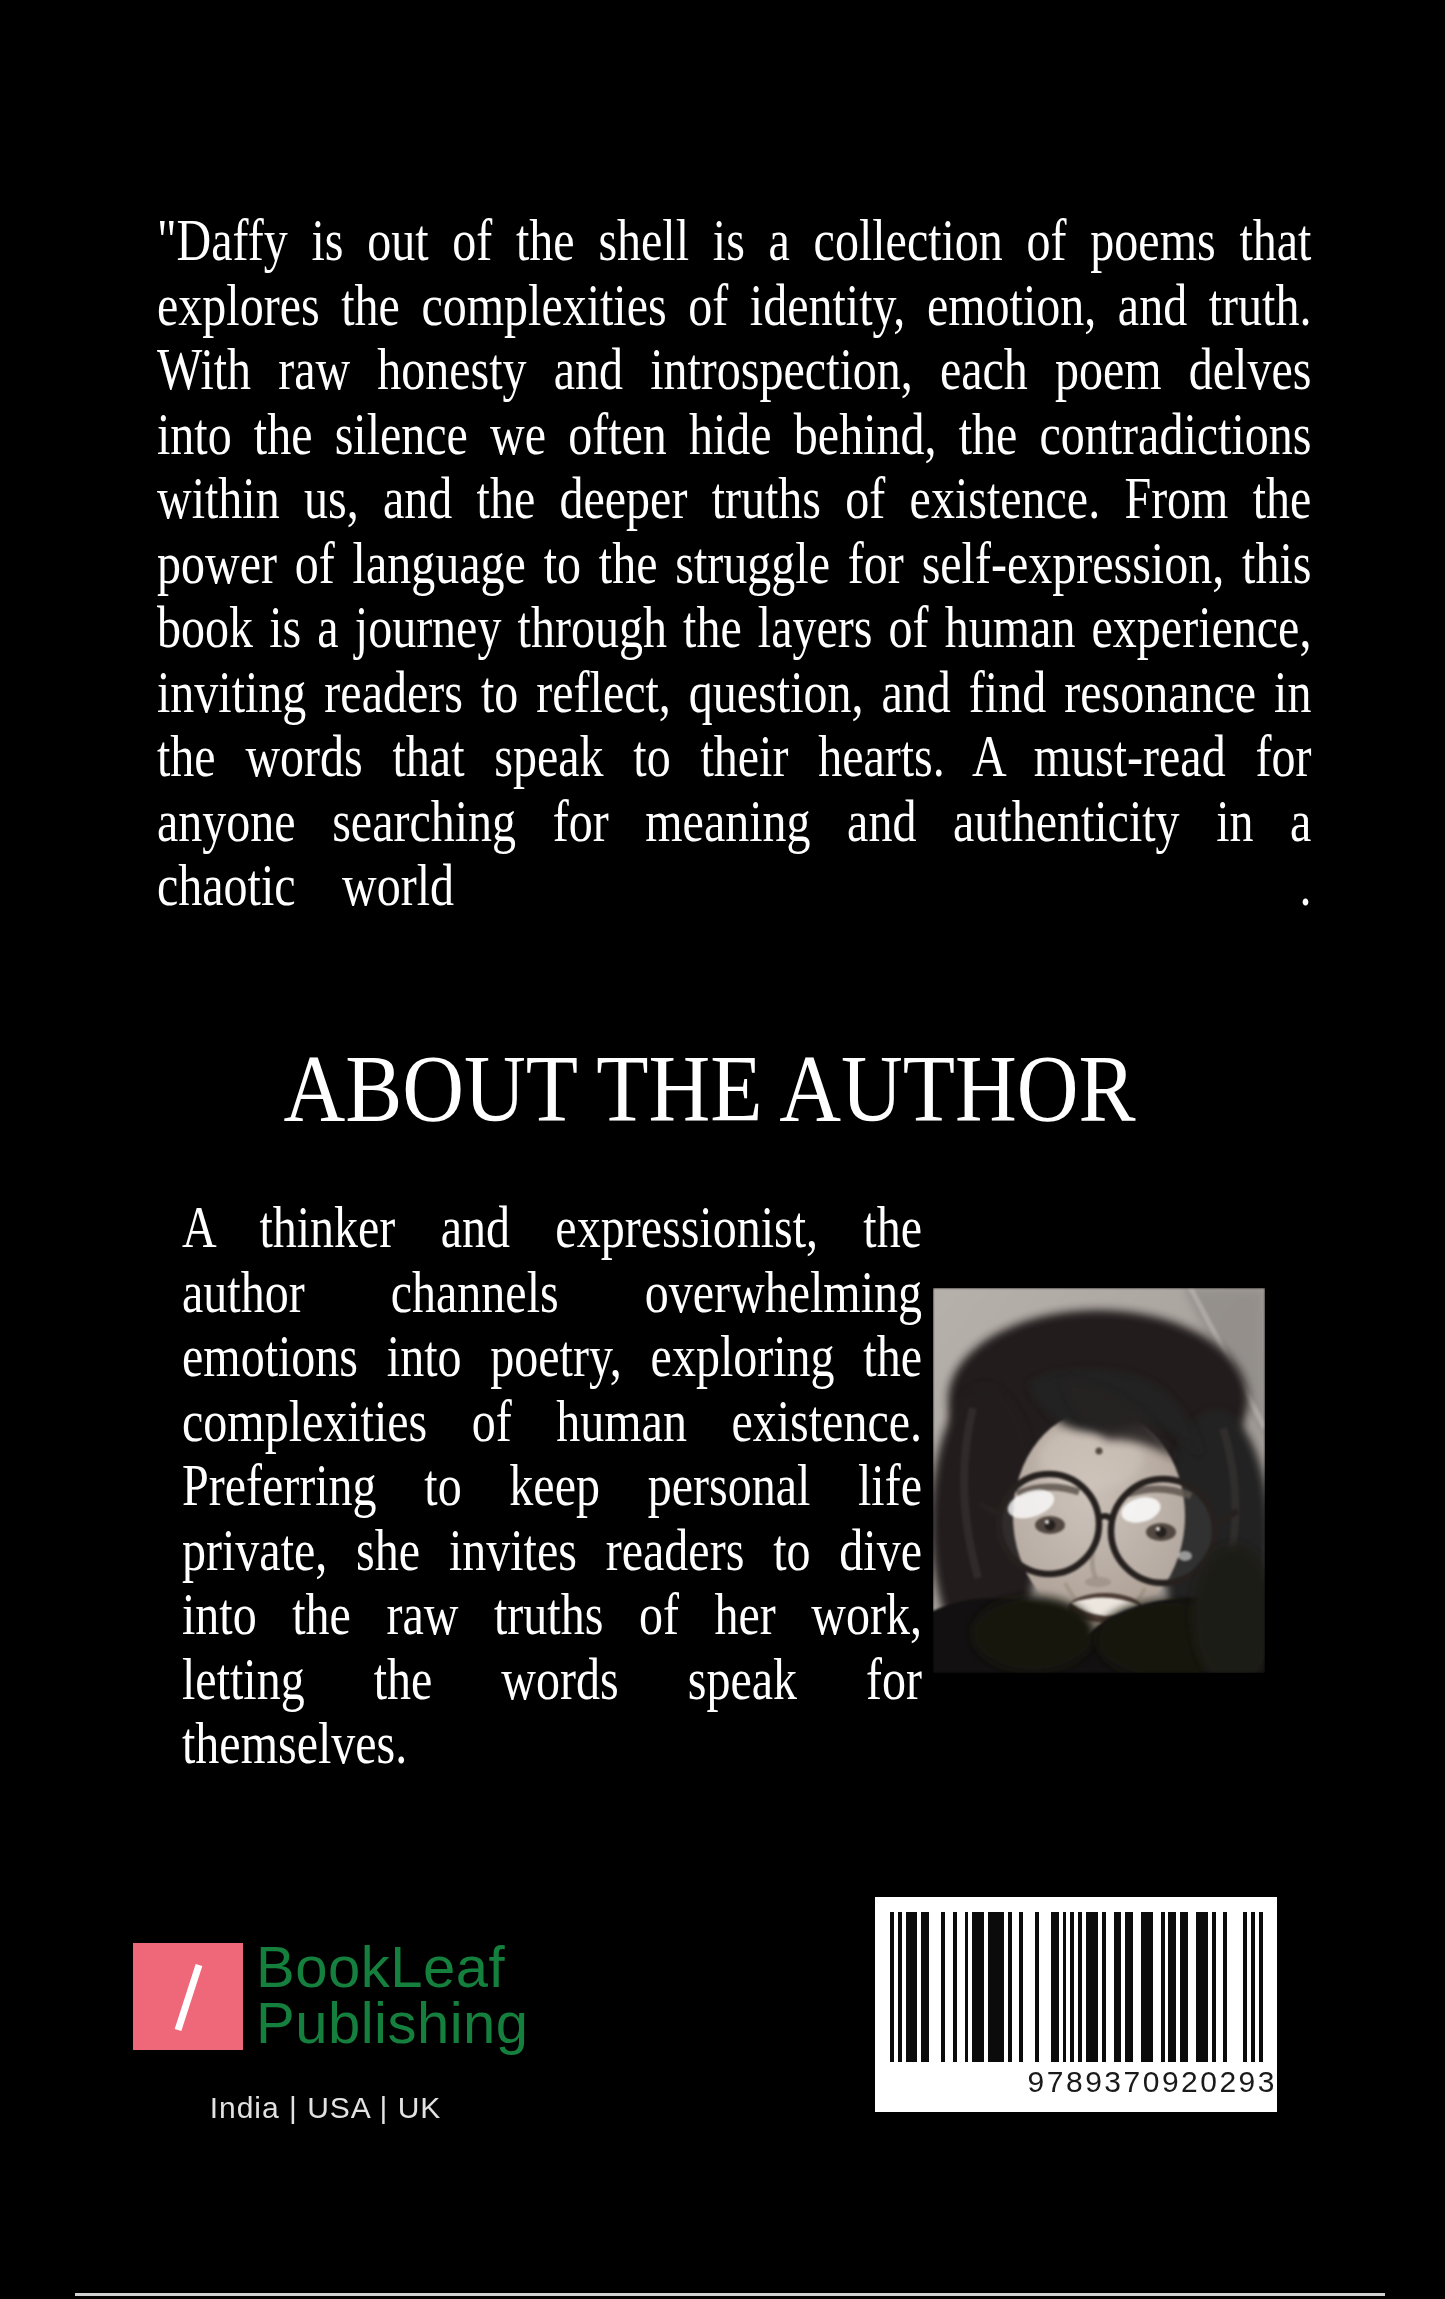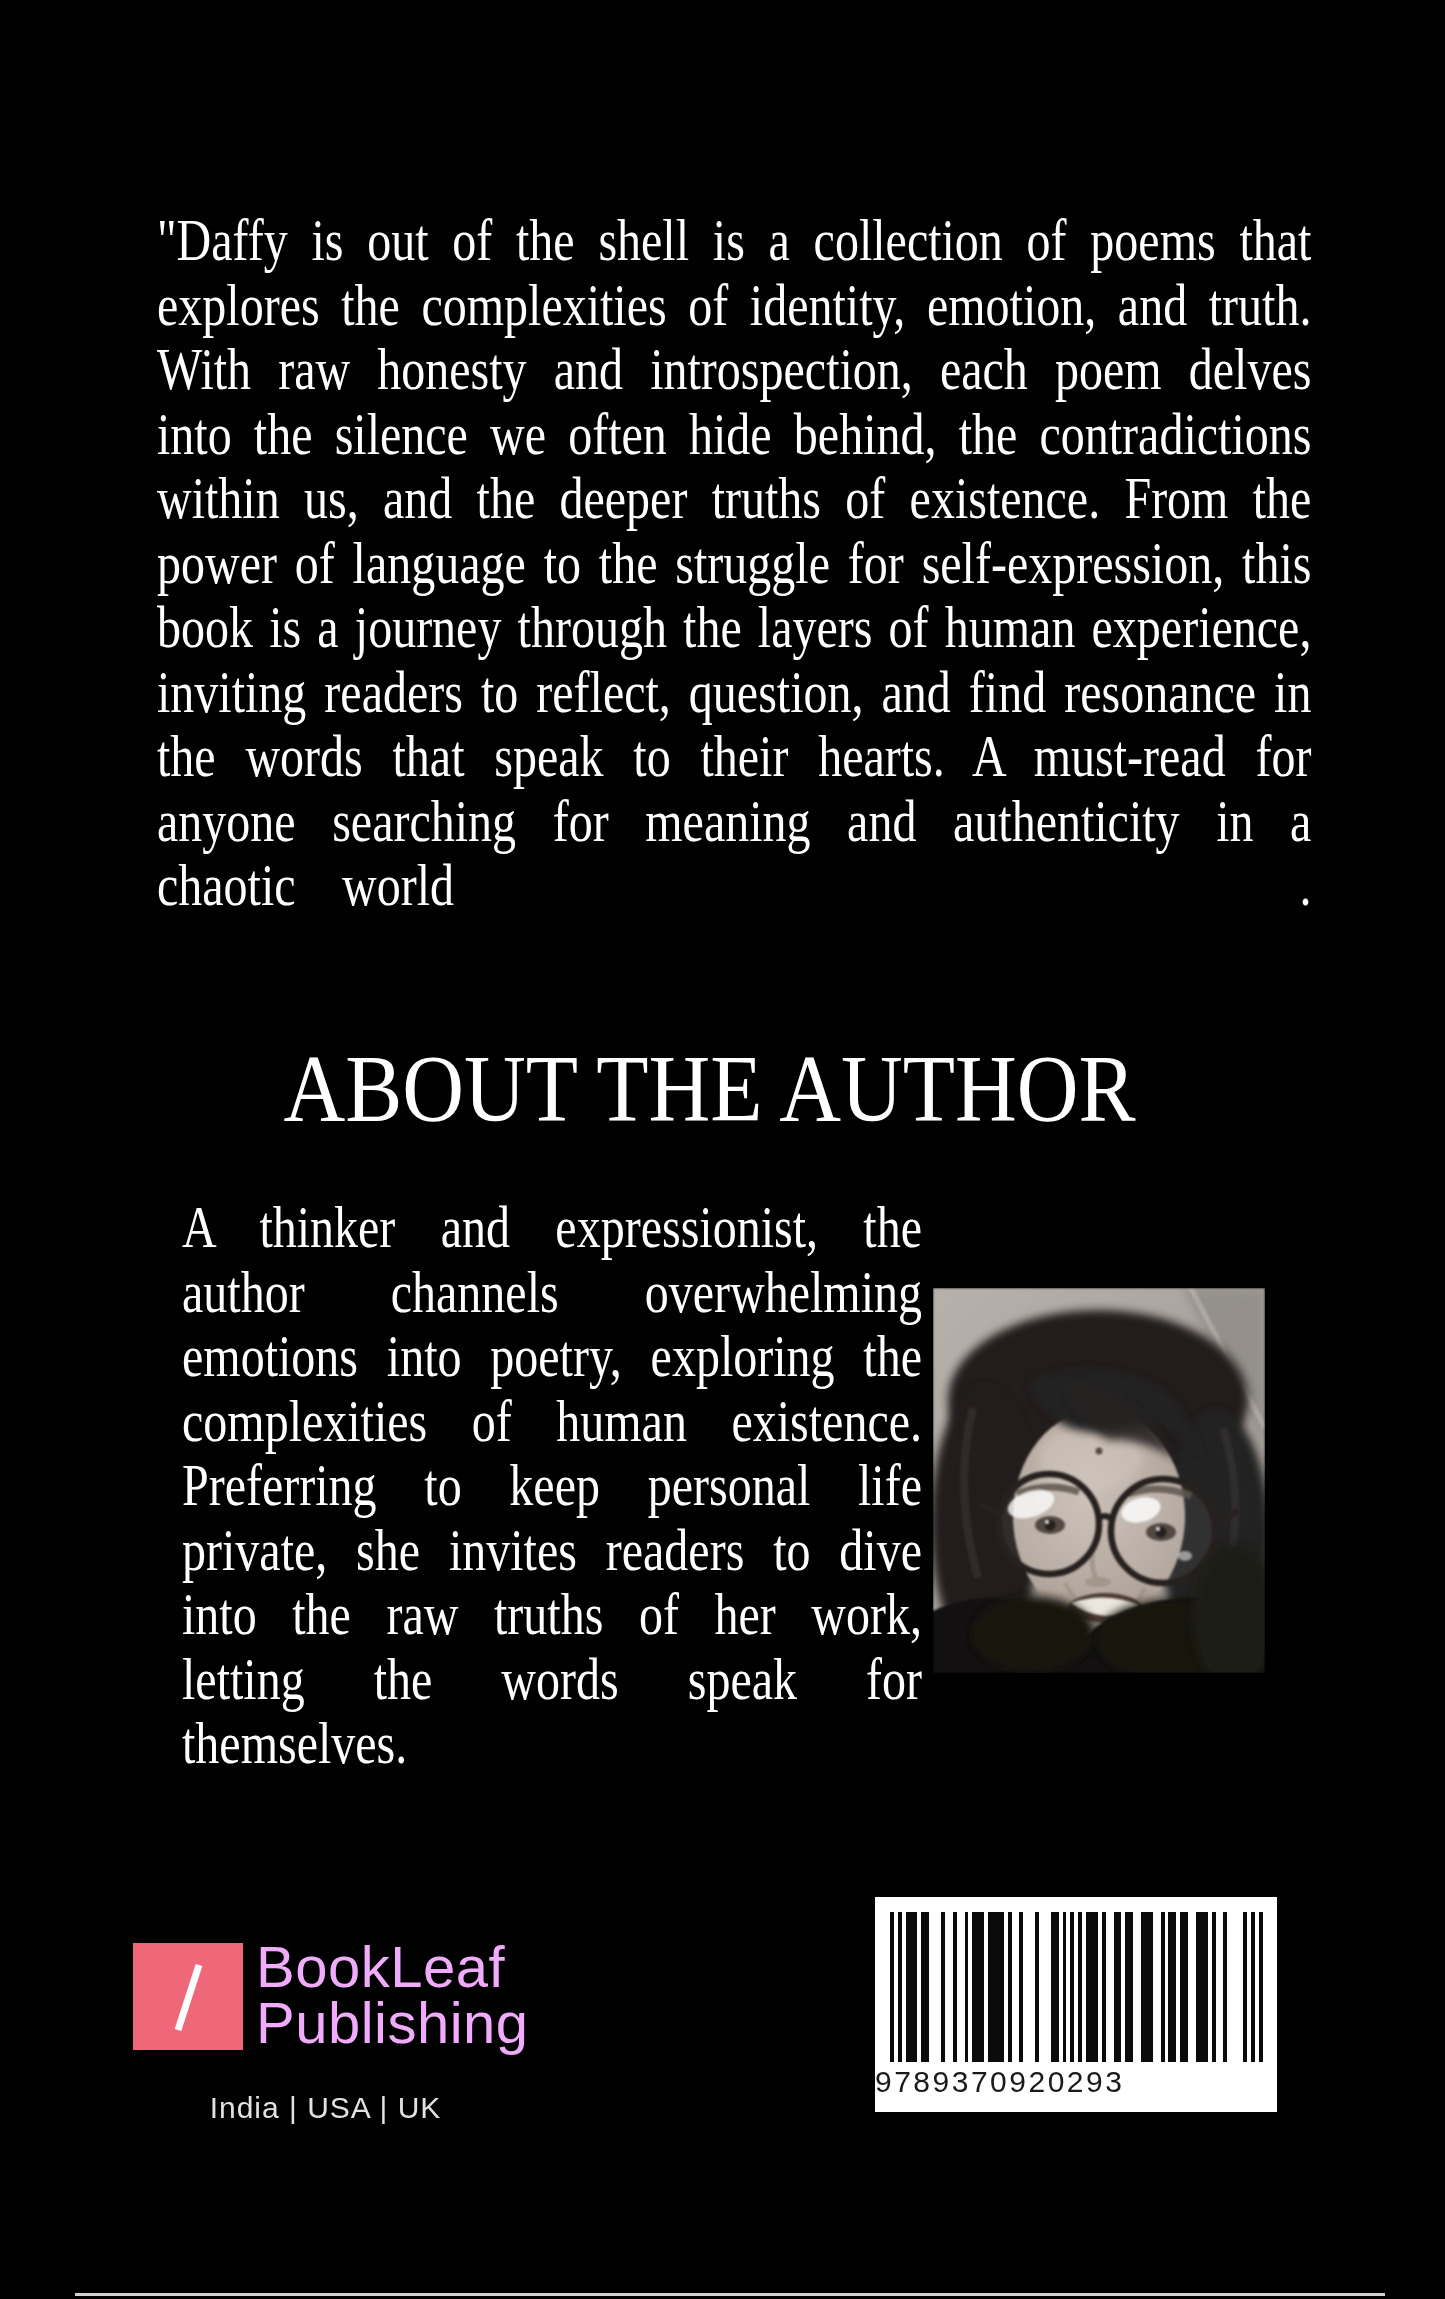--- a/index.html
+++ b/index.html
@@ -28,31 +28,31 @@
 
   
   .photo{position:absolute;left:933px;top:1288px;width:332px;height:385px;overflow:hidden;}
   .photo svg{display:block;width:100%;height:100%;filter:blur(1.1px);}
 
   
   .logo-square{position:absolute;left:133px;top:1943px;width:110px;height:107px;}
   .logo-square svg{display:block;width:100%;height:100%;}
   .logo-text{position:absolute;left:256px;top:1939px;
              font-family:"Liberation Sans",sans-serif;font-weight:300;
-             font-size:58px;line-height:56px;color:#f0abfc;letter-spacing:0.5px;}
+             font-size:58px;line-height:56px;color:#15803d;letter-spacing:0.5px;}
   .regions{position:absolute;left:133px;top:2068px;width:385px;text-align:center;
            font-family:"Liberation Sans",sans-serif;font-weight:300;
            font-size:30px;letter-spacing:1px;color:#e2e2e2;margin-top:23px;}
 
   
   .barcode-box{position:absolute;left:875px;top:1897px;width:402px;height:215px;background:#fff;}
   .bars{position:absolute;left:15px;right:15px;top:15px;height:150px;display:flex;}
   .bar{flex:1 1 0;}
   .bar.on{background:#0b0b0b;}
-  .isbn{position:absolute;left:0;right:0;top:168px;text-align:left;
+  .isbn{position:absolute;left:0;right:0;top:168px;text-align:right;
         font-family:"Liberation Sans",sans-serif;font-size:30px;letter-spacing:2.5px;color:#1a1a1a;}
 
   
   .bottom-line{position:absolute;left:75px;top:2293px;width:1310px;height:3px;background:#d2d2d2;}
 </style>
 </head>
 <body>
 
 <div class="cover">
 

